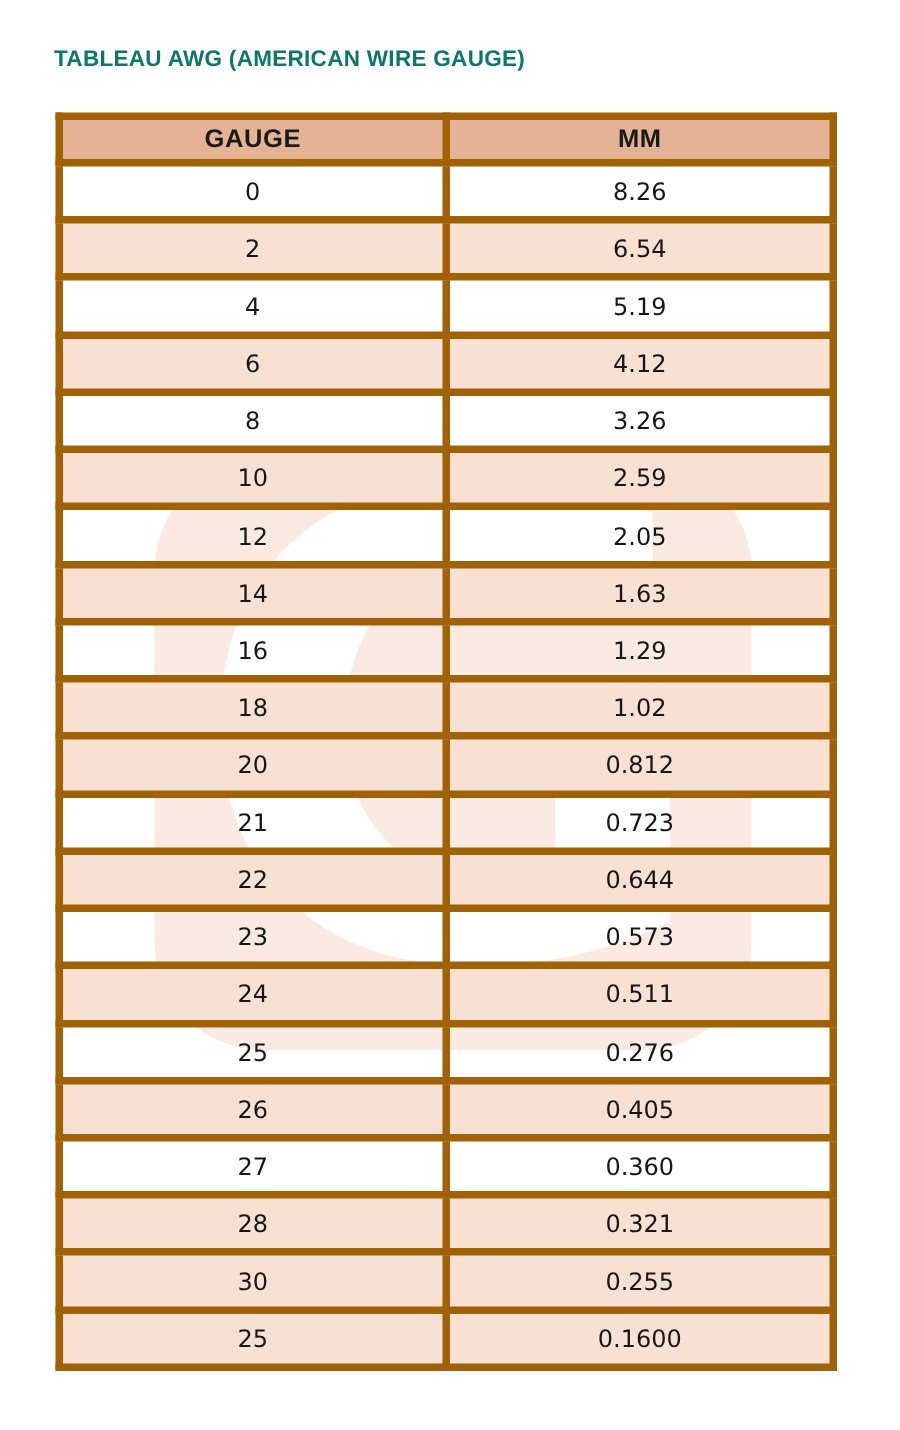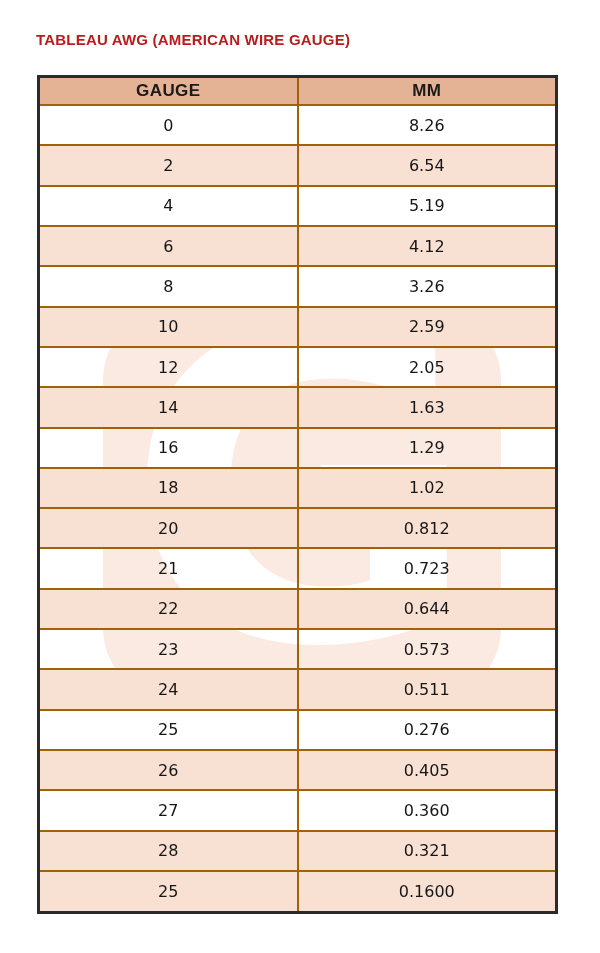--- a/index.html
+++ b/index.html
@@ -15,21 +15,21 @@
     font-family: "DejaVu Sans", sans-serif;
   }
   .page-title {
     position: absolute;
     left: 36px;
     top: 31px;
     font-family: "Liberation Sans", sans-serif;
     font-weight: bold;
     font-size: 15px;
     letter-spacing: 0.2px;
-    color: #b91c1c;
+    color: #0f766e;
     white-space: nowrap;
   }
   .table-area {
     position: absolute;
     left: 37px;
     top: 75px;
     width: 521px;
     height: 839px;
   }
   
@@ -58,21 +58,21 @@
     position: relative;
     z-index: 1;
     width: 100%;
     height: 100%;
     border-collapse: collapse;
     table-layout: fixed;
     border: 3px solid #2b2b2b;
   }
   table.awg th,
   table.awg td {
-    border: 2px solid #a16207;
+    border: 5px solid #a16207;
     text-align: center;
     vertical-align: middle;
     padding: 0;
   }
   table.awg th {
     height: 26px;
     background: #E4B295;
     font-family: "Liberation Sans", sans-serif;
     font-weight: bold;
     font-size: 17px;
@@ -178,19 +178,23 @@
         </tr>
         <tr class="plain">
           <td>27</td>
           <td>0.360</td>
         </tr>
         <tr class="alt">
           <td>28</td>
           <td>0.321</td>
         </tr>
         <tr class="alt">
+          <td>30</td>
+          <td>0.255</td>
+        </tr>
+        <tr class="alt">
           <td>25</td>
           <td>0.1600</td>
         </tr>
       </tbody>
   </table>
 
 </div>
 
 </body></html>

